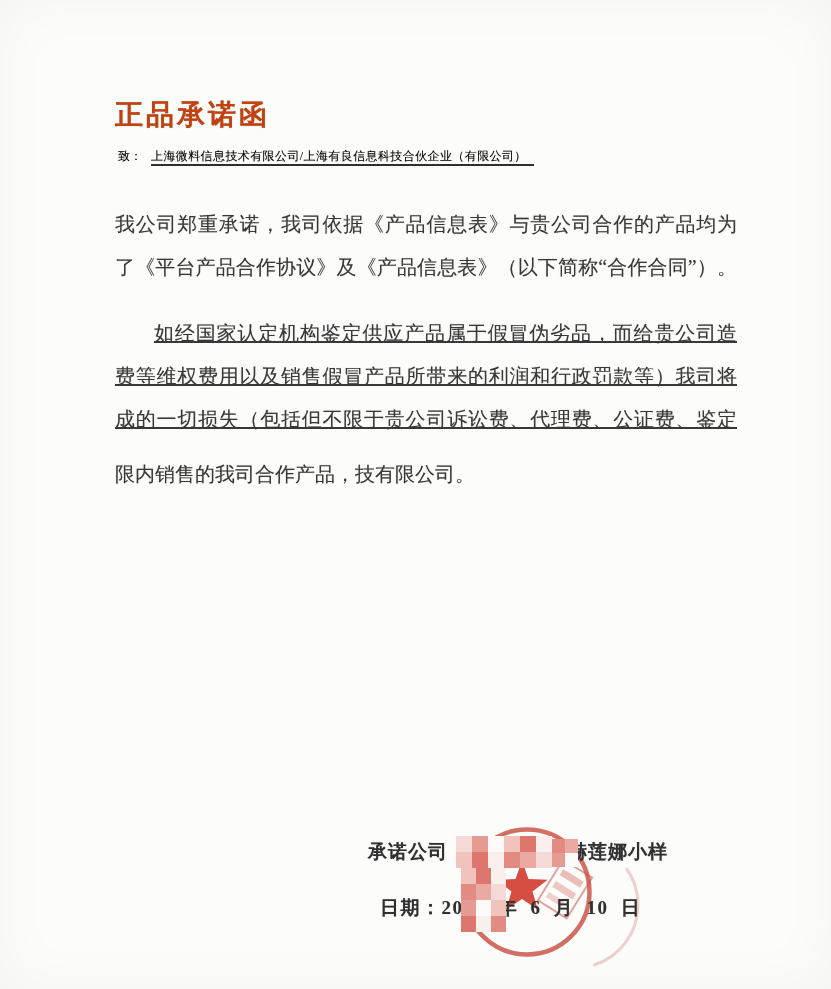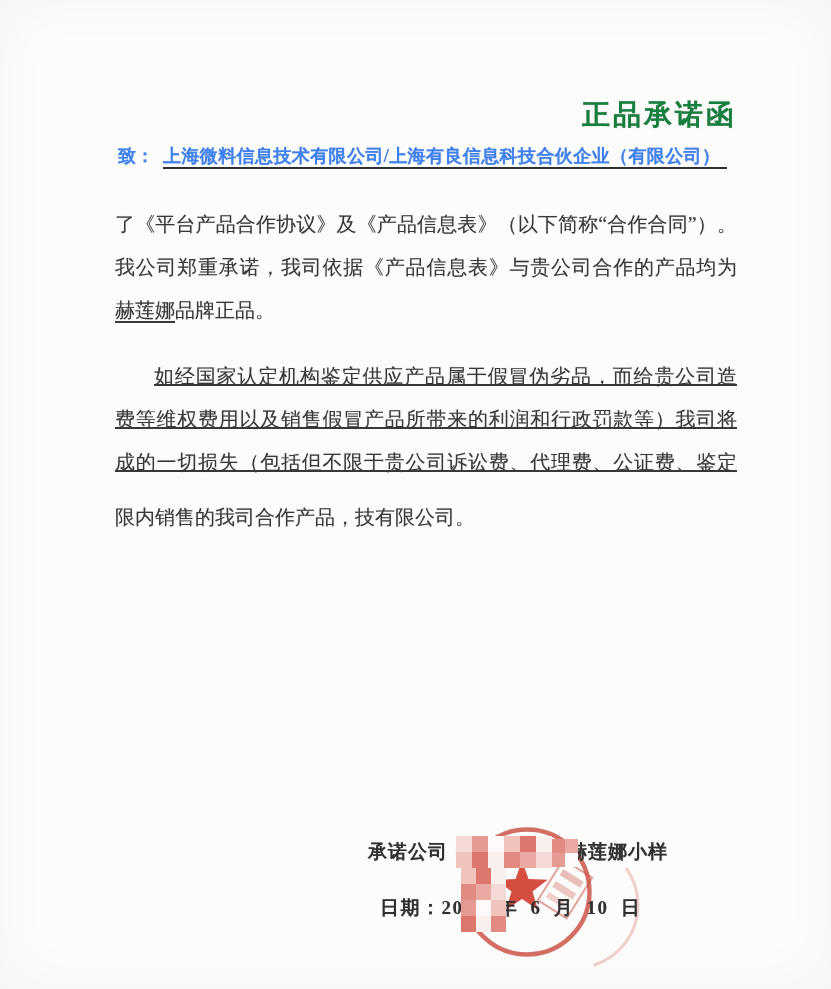--- a/index.html
+++ b/index.html
@@ -9,28 +9,28 @@
     font-family:"Liberation Serif","DejaVu Serif",serif;
     color:#383838;
   }
   .page{
     position:absolute;inset:0;
     box-shadow:inset 0 0 60px rgba(0,0,0,0.035);
   }
   
   .doc-title{
     position:absolute;top:99px;left:115px;width:622px;
-    text-align:right;font-size:28px;font-weight:bold;color:#15803d;
+    text-align:left;font-size:28px;font-weight:bold;color:#c2410c;
     letter-spacing:3px;line-height:32px;
     text-shadow:0 0 1px rgba(34,34,34,.4);
   }
   
   .recipient{
     position:absolute;top:143px;left:118px;width:700px;
-    font-size:18px;font-weight:bold;line-height:26px;color:#3b82f6;
+    font-size:12px;font-weight:normal;line-height:26px;color:#000000;
     text-shadow:0 0 1px rgba(46,46,46,.35);
     white-space:nowrap;
   }
   .recipient .label{margin-right:9px;}
   .recipient .name{
     border-bottom:2px solid #2f2f2f;padding-bottom:1px;padding-right:7px;
     letter-spacing:.4px;
   }
   
   .body-text{
@@ -78,23 +78,22 @@
 <div class="page">
 
   <div class="doc-title">正品承诺函</div>
 
   <div class="recipient">
     <span class="label">致：</span><span class="name">上海微料信息技术有限公司/上海有良信息科技合伙企业（有限公司）</span>
   </div>
 
   <div class="body-text" id="body-text">
       <div class="para p1">
+        <div class="line"><span>我公司郑重承诺，我司依据《产品信息表》与贵公司合作的产品均为</span></div>
         <div class="line"><span>了《平台产品合作协议》及《产品信息表》（以下简称“合作合同”）。</span></div>
-        <div class="line"><span>我公司郑重承诺，我司依据《产品信息表》与贵公司合作的产品均为</span></div>
-        <div class="line no-just"><span class="u">赫莲娜</span><span>品牌正品。</span></div>
       </div>
       <div class="para p2">
         <div class="line indent"><span>如经国家认定机构鉴定供应产品属于假冒伪劣品，而给贵公司造</span></div>
         <div class="line"><span>费等维权费用以及销售假冒产品所带来的利润和行政罚款等）我司将</span></div>
         <div class="line"><span>成的一切损失（包括但不限于贵公司诉讼费、代理费、公证费、鉴定</span></div>
       </div>
       <div class="para p3">
         <div class="line no-just"><span>限内销售的我司合作产品，技有限公司。</span></div>
       </div>
     </div>

